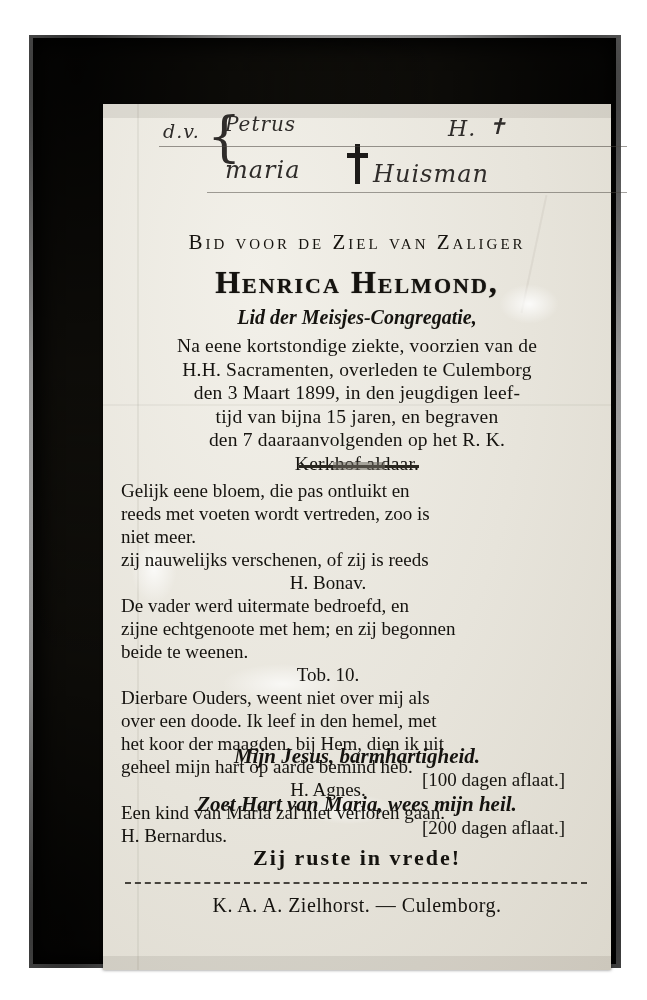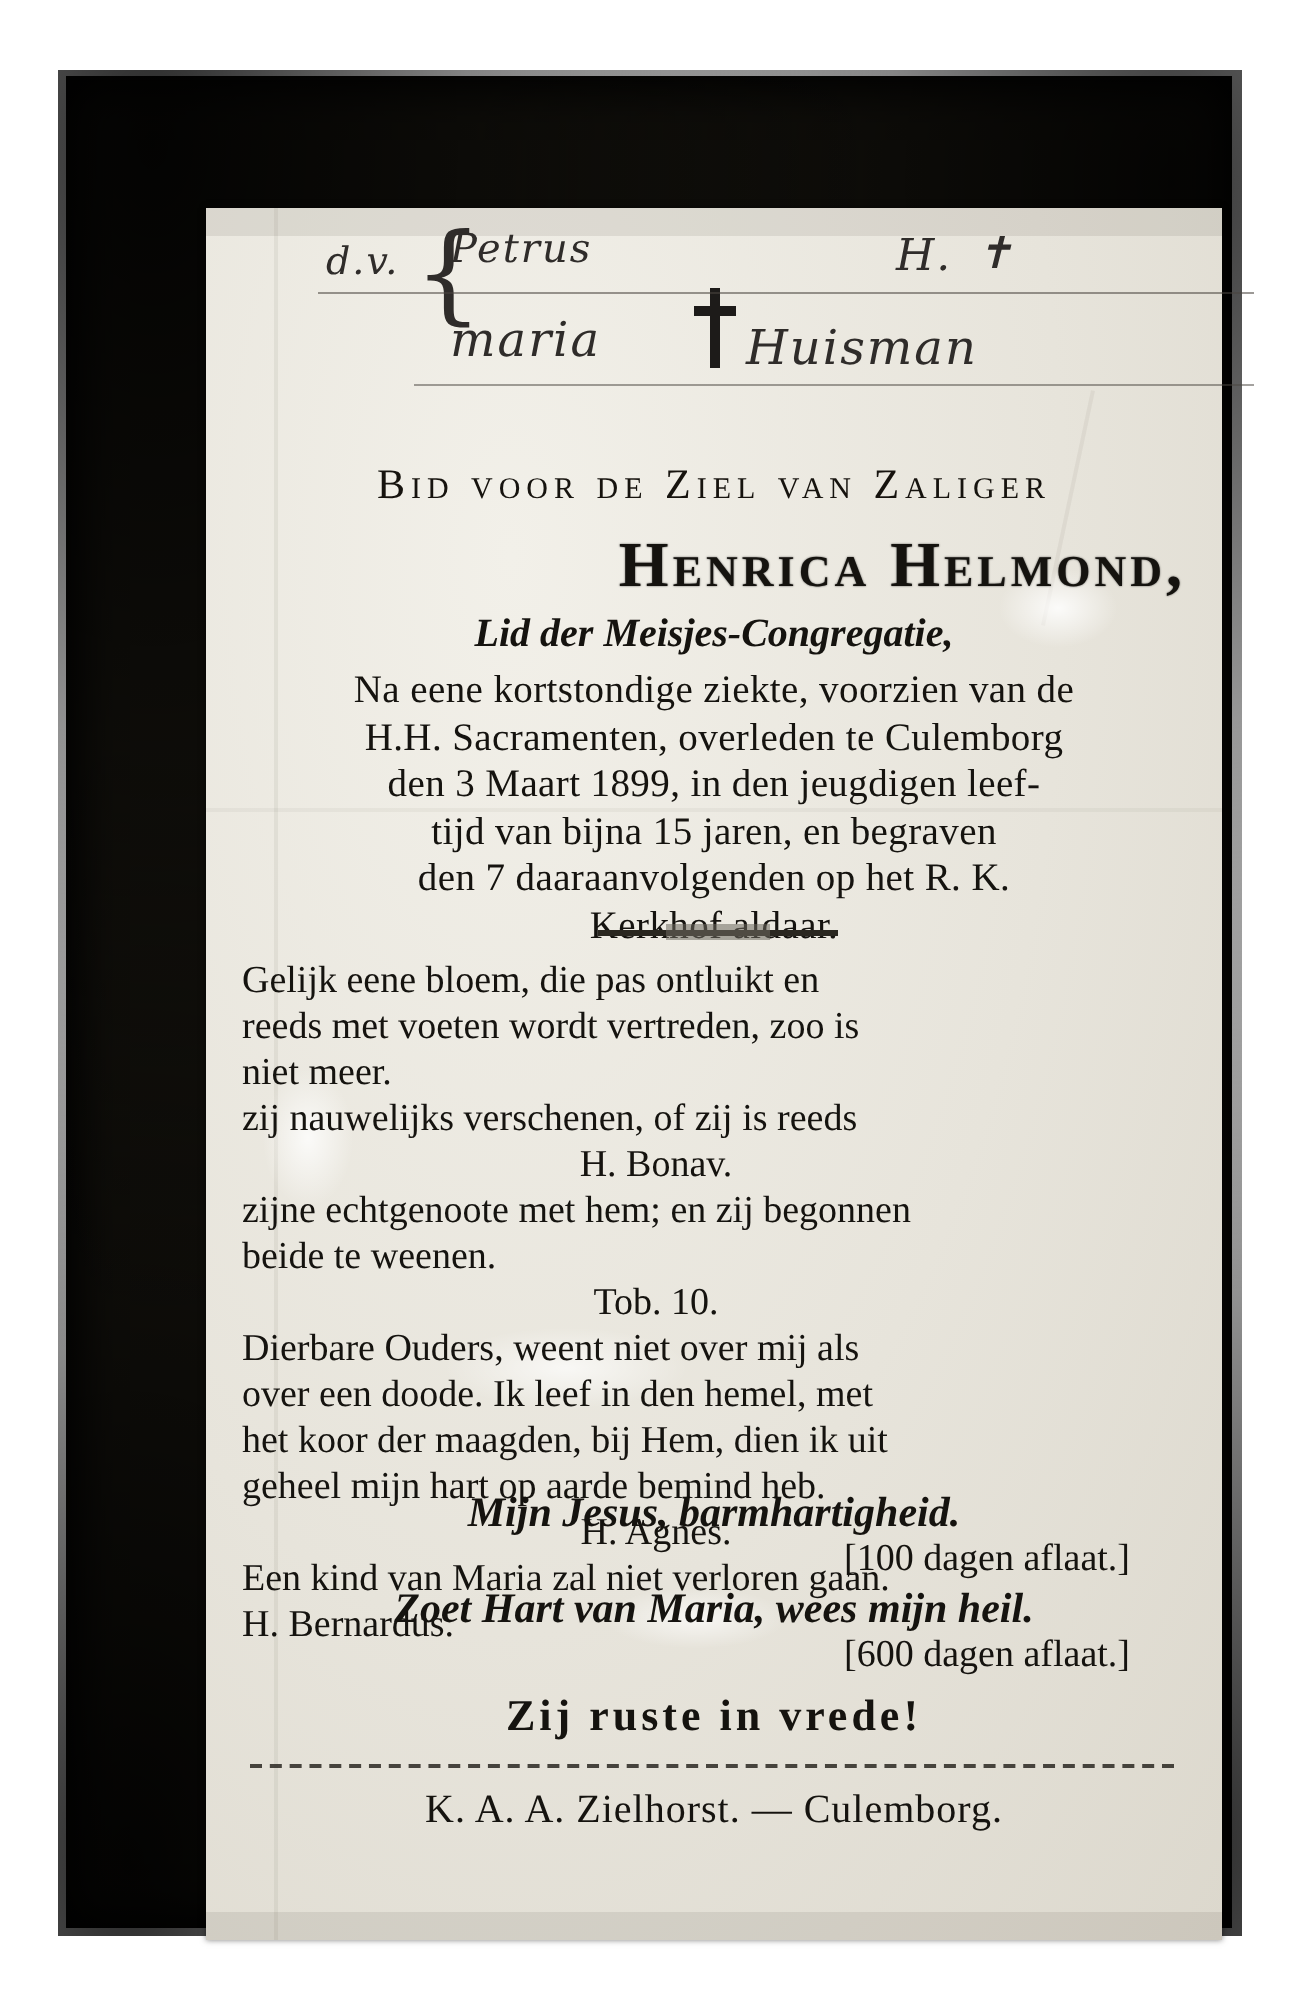--- a/index.html
+++ b/index.html
@@ -121,21 +121,20 @@
     color: #16130e;
   }
   #line-name {
     top: 160px;
     font-family: "Liberation Serif", serif;
     font-weight: bold;
     font-size: 32px;
     letter-spacing: 2px;
     font-variant: small-caps;
     text-shadow: 0 0 1px rgba(0,0,0,.65);
-    text-align: right;
   }
   #line-lid {
     top: 202px;
     font-family: Liberation Serif, serif;
     font-style: italic;
     font-weight: bold;
     font-size: 20px;
   }
   #block-bio {
     top: 230px;
@@ -260,39 +259,40 @@
       <div id="divider"></div>
 
       <div class="blk" id="block-verse">
 
         <p class="verse-p">Gelijk eene bloem, die pas ontluikt en</p>
         <p class="verse-p">reeds met voeten wordt vertreden, zoo is</p>
         <p class="verse-p">niet meer.</p>
         <p class="verse-p">zij nauwelijks verschenen, of zij is reeds</p>
         <p class="verse-p attrib">H. Bonav.</p>
 
+        <p class="verse-p">De vader werd uitermate bedroefd, en</p>
         <p class="verse-p">zijne echtgenoote met hem; en zij begonnen</p>
         <p class="verse-p">beide te weenen.</p>
         <p class="verse-p attrib">Tob. 10.</p>
 
         <p class="verse-p">Dierbare Ouders, weent niet over mij als</p>
         <p class="verse-p">over een doode.  Ik leef in den hemel, met</p>
         <p class="verse-p">het koor der maagden, bij Hem, dien ik uit</p>
         <p class="verse-p">geheel mijn hart op aarde bemind heb.</p>
         <p class="verse-p attrib">H. Agnes.</p>
 
         <p class="verse-p">Een kind van Maria zal niet verloren gaan.</p>
         <p class="verse-p attrib-far">H. Bernardus.</p>
       </div>
 
       <div class="blk" id="block-prayers">
         <div class="pr-it">Mijn Jesus, barmhartigheid.</div>
         <div class="pr-ind">[100 dagen aflaat.]</div>
         <div class="pr-it">Zoet Hart van Maria, wees mijn heil.</div>
-        <div class="pr-ind">[600 dagen aflaat.]</div>
+        <div class="pr-ind">[200 dagen aflaat.]</div>
         <div id="line-rip">Zij ruste in vrede!</div>
       </div>
 
       <div id="dashed"></div>
 
       <div class="blk ctr" id="line-printer">K. A. A. Zielhorst.  —  Culemborg.</div>
 
     </div>
   </div>
 </div>

